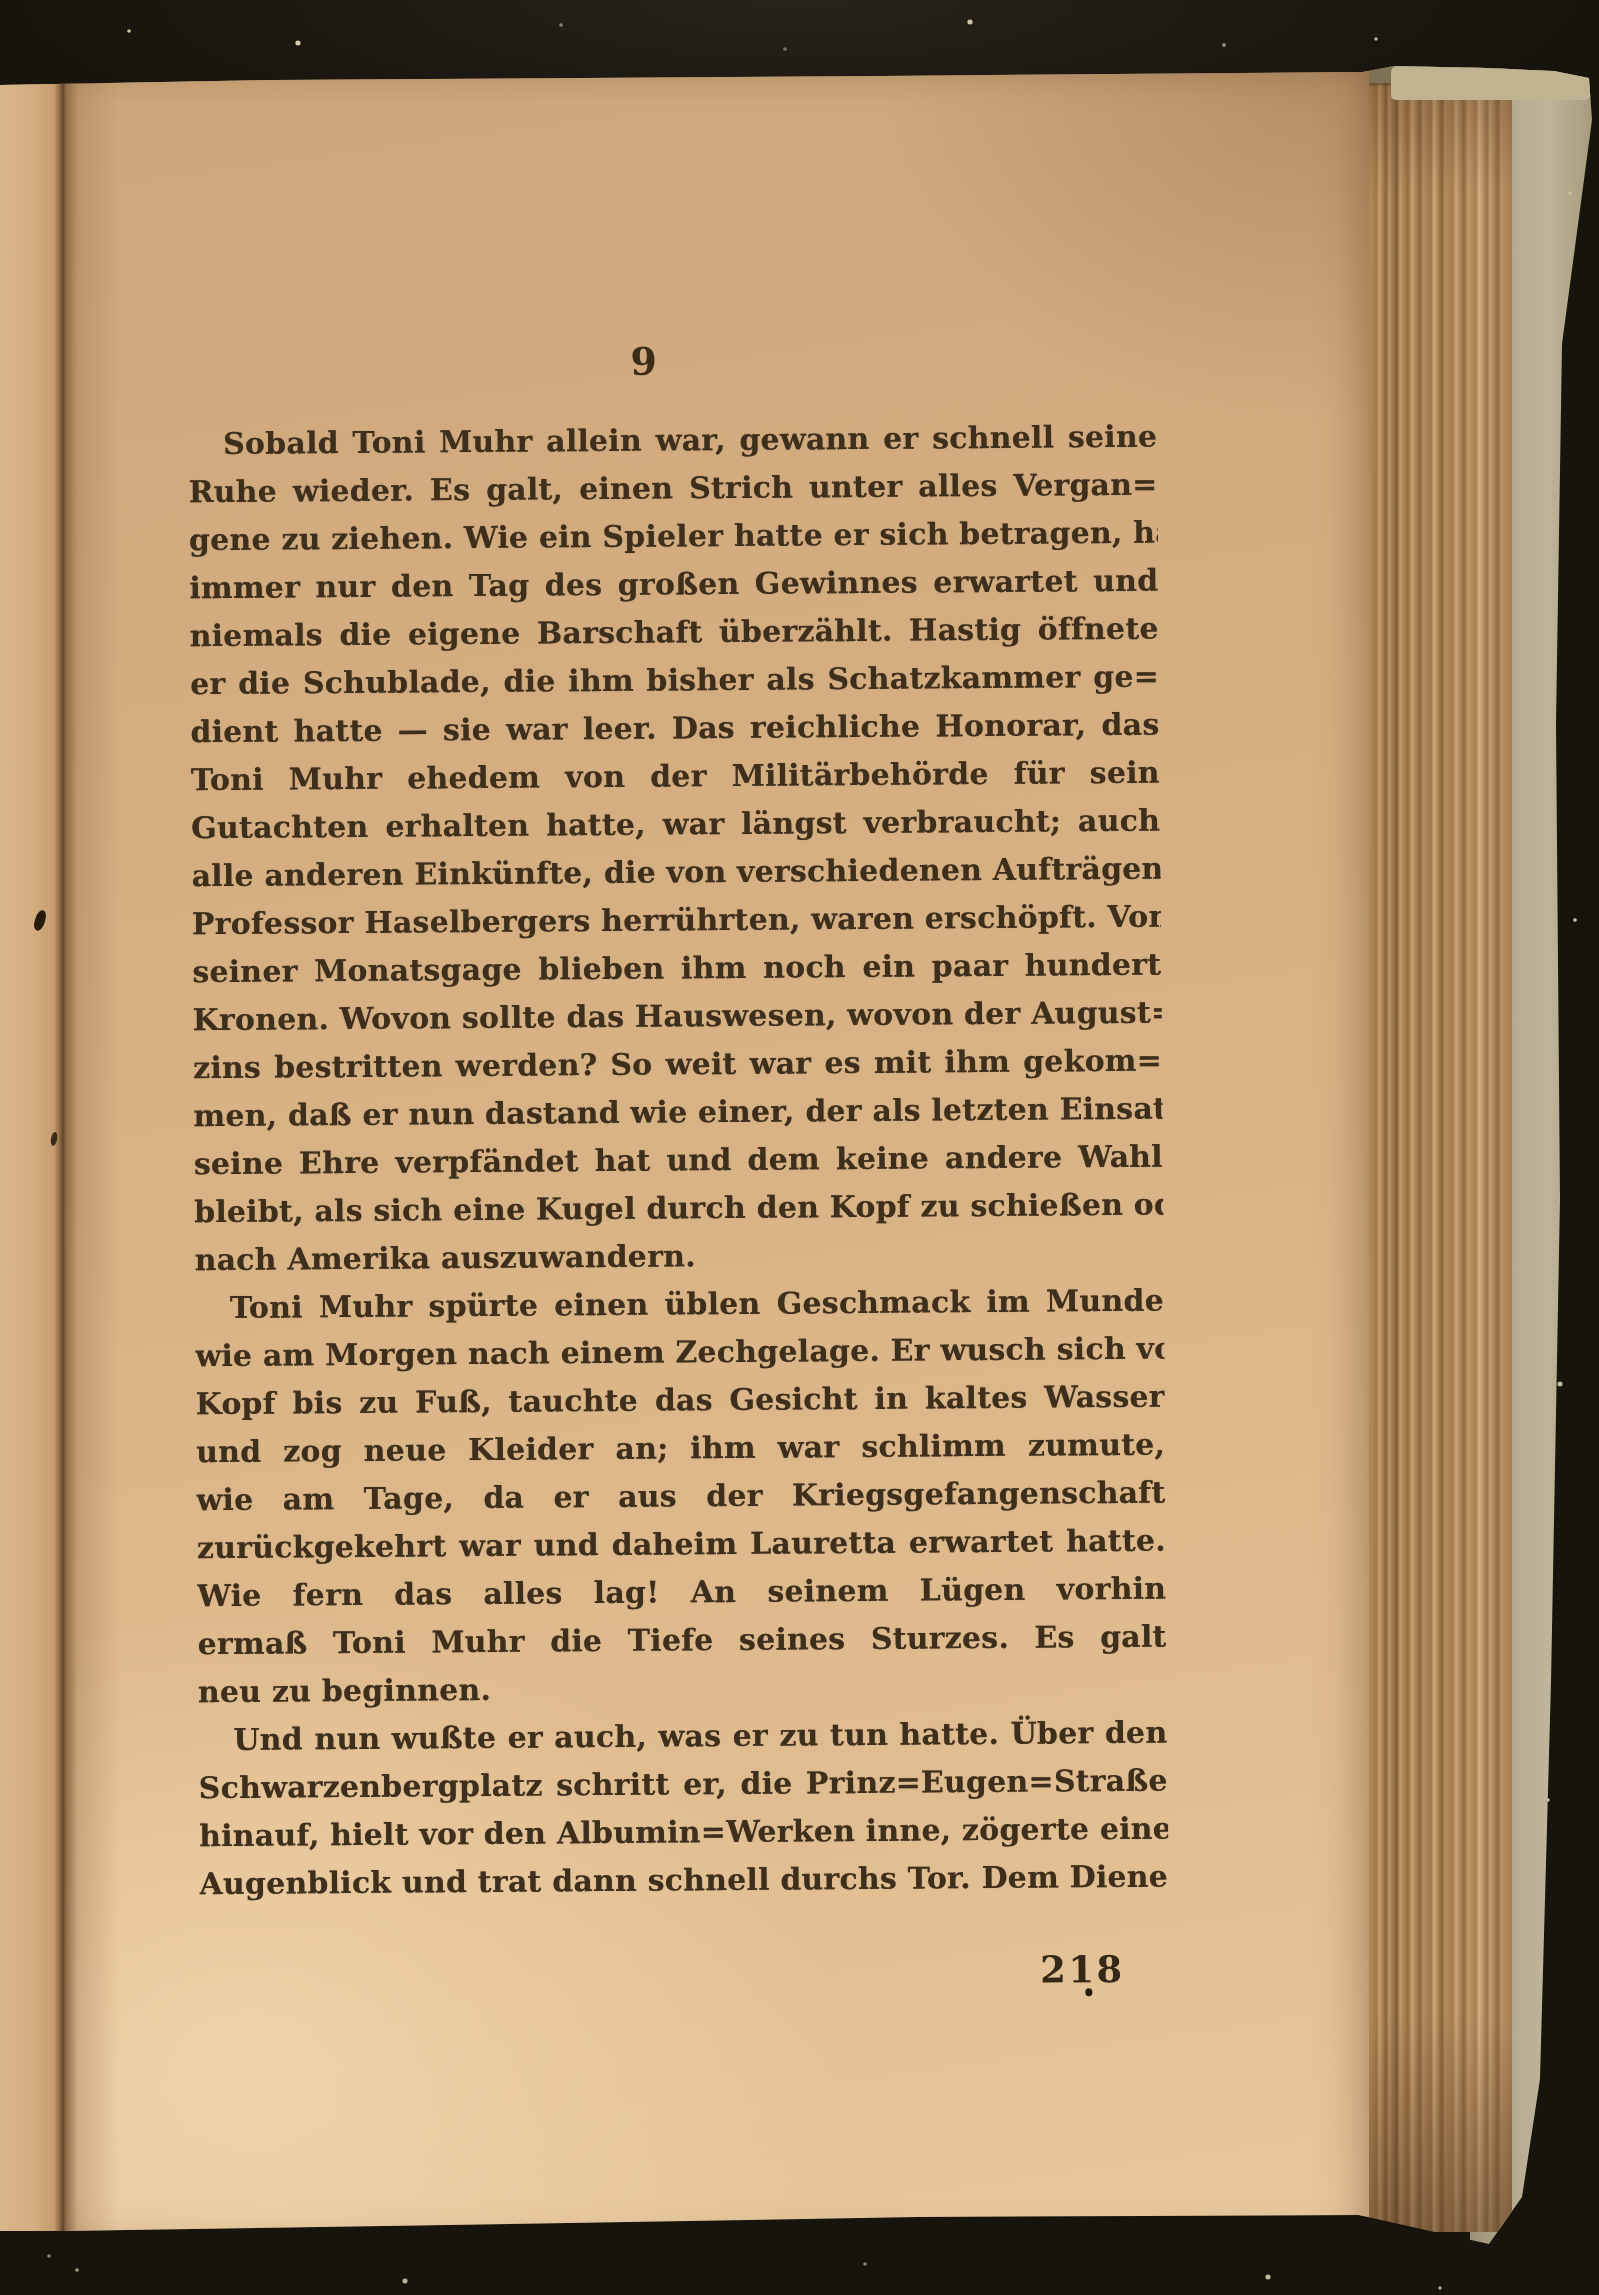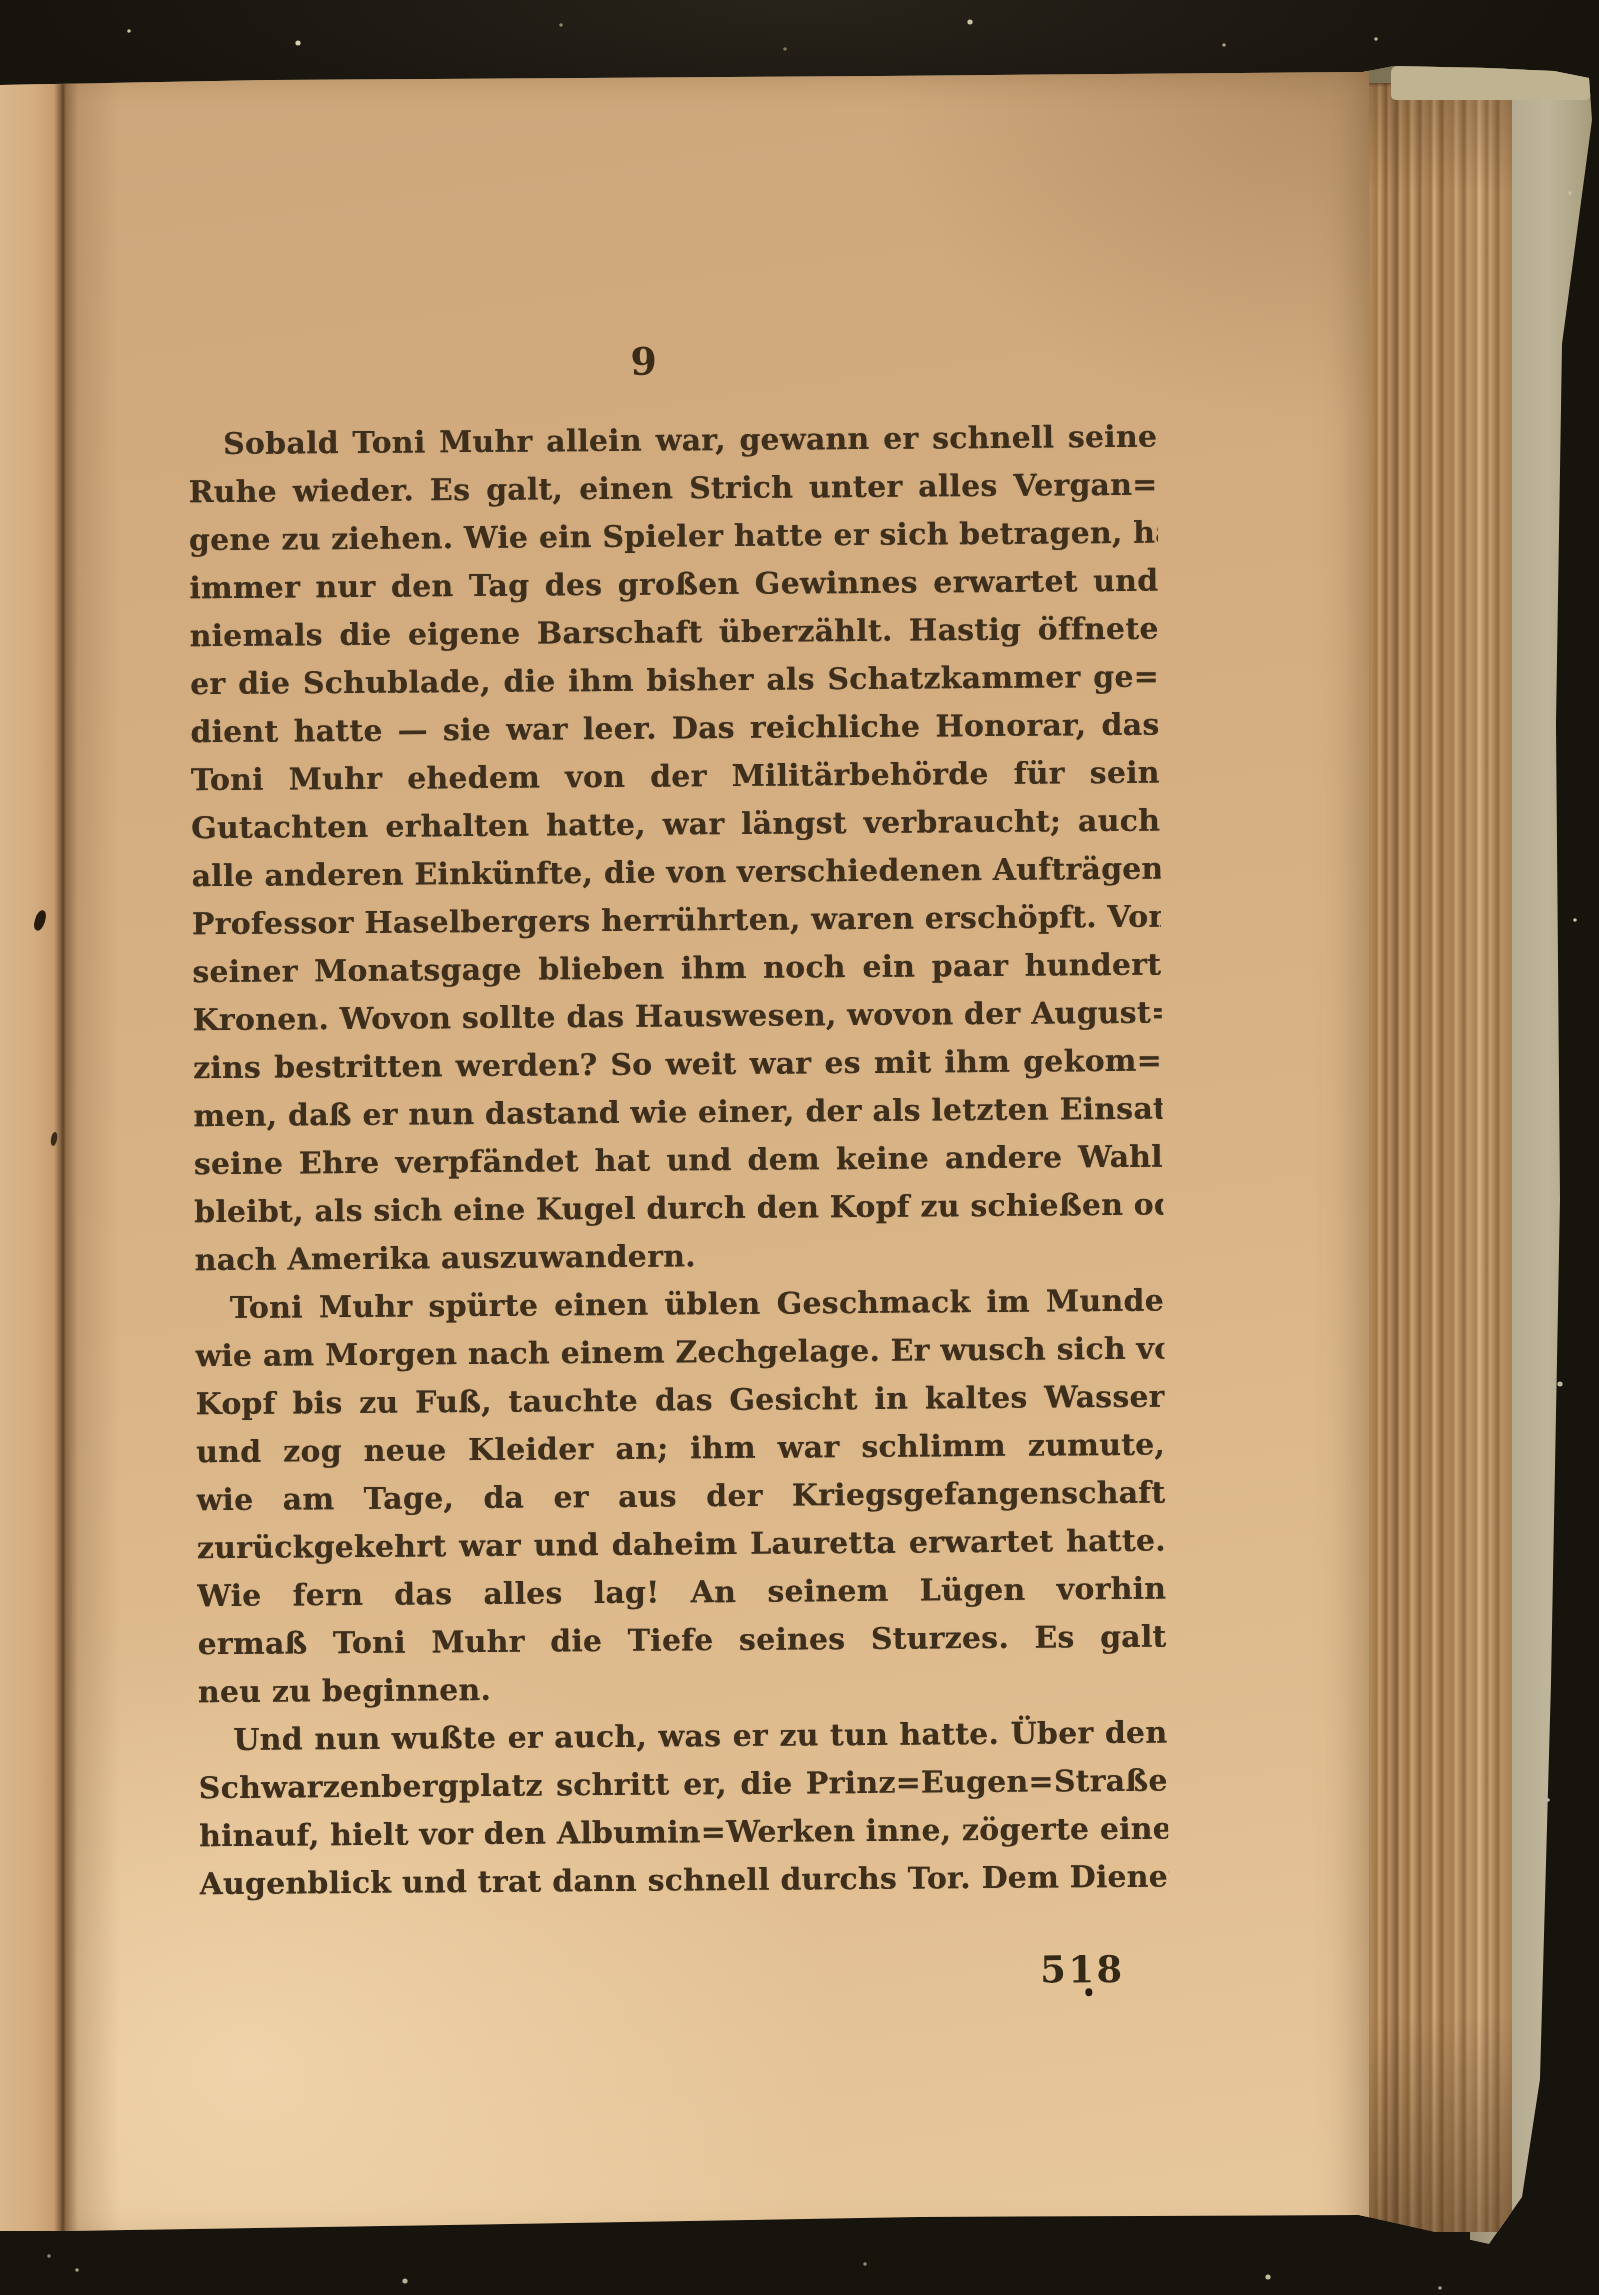--- a/index.html
+++ b/index.html
@@ -104,21 +104,21 @@
             <p class="line">wie am Tage, da er aus der Kriegsgefangenschaft</p>
             <p class="line">zurückgekehrt war und daheim Lauretta erwartet hatte.</p>
             <p class="line">Wie fern das alles lag! An seinem Lügen vorhin</p>
             <p class="line">ermaß Toni Muhr die Tiefe seines Sturzes. Es galt</p>
             <p class="line para-end">neu zu beginnen.</p>
             <p class="line indent">Und nun wußte er auch, was er zu tun hatte. Über den</p>
             <p class="line">Schwarzenbergplatz schritt er, die Prinz=Eugen=Straße</p>
             <p class="line">hinauf, hielt vor den Albumin=Werken inne, zögerte einen</p>
             <p class="line">Augenblick und trat dann schnell durchs Tor. Dem Diener</p>
           </div>
-        <div class="pagenum-bottom">518</div>
+        <div class="pagenum-bottom">218</div>
         <div class="printers-dot"></div>
       </div>
     </div>
 
     <div class="edge-mark-1"></div>
     <div class="edge-mark-2"></div>
   </div>
   <div class="dust"></div>
 </div>
 

